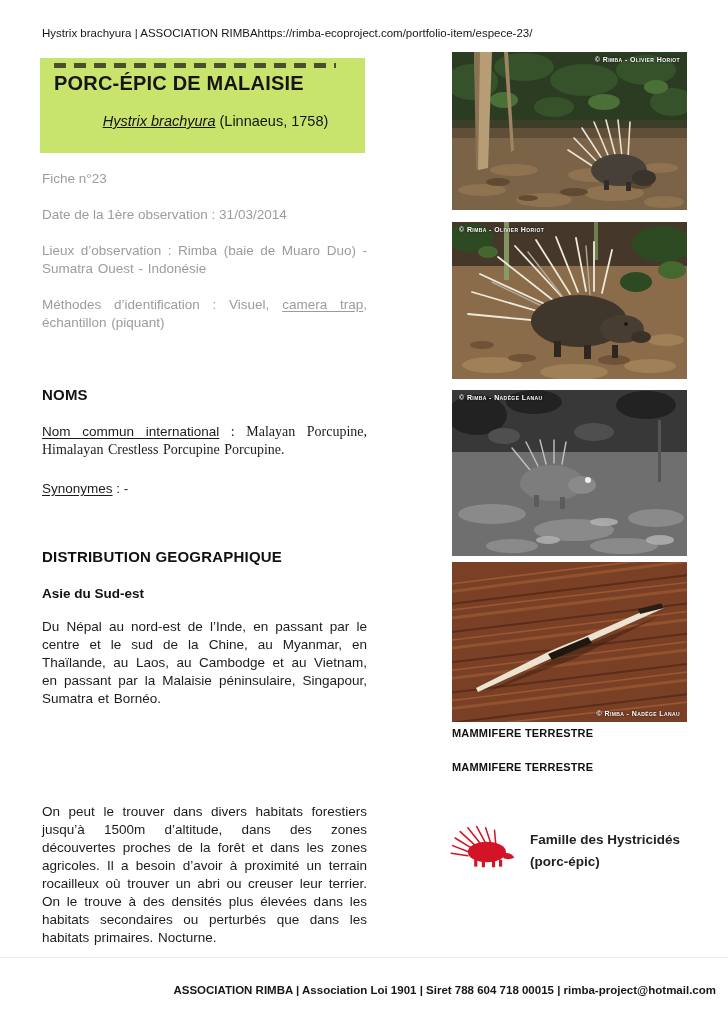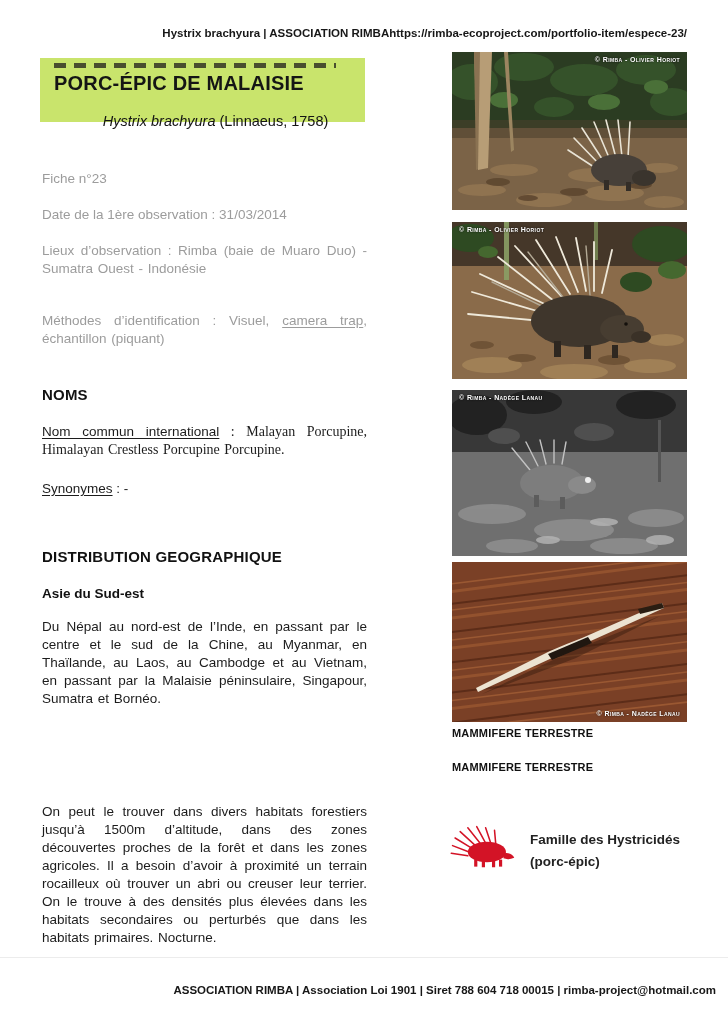--- a/index.html
+++ b/index.html
@@ -3,33 +3,33 @@
 <meta charset="utf-8">
 <style>
   * { margin:0; padding:0; box-sizing:border-box; }
   html,body { background:#ffffff; }
   #page {
     position:relative; width:728px; height:1030px; background:#ffffff;
     font-family:"Liberation Sans", sans-serif; color:#1c1c1c; overflow:hidden;
   }
   
   .hdr { position:absolute; top:27px; left:42px; right:41px; display:flex;
-         justify-content:flex-end; font-size:11.5px; font-weight:700; color:#171717; }
+         justify-content:flex-start; font-size:11.5px; font-weight:400; color:#171717; }
   .footer-rule { position:absolute; top:957px; left:0; right:0; height:1px; background:#ececec; }
   .ftr { position:absolute; top:984px; left:0; right:12px; text-align:right;
          font-size:11.5px; font-weight:700; color:#171717; }
   
-  .title-box { position:absolute; top:58px; left:40px; width:325px; height:64px;
+  .title-box { position:absolute; top:58px; left:40px; width:325px; height:95px;
                background:#c9e46c; padding:3px 14px 0 14px; }
   .clipped { height:5px; width:282px; margin-top:2px; opacity:.8;
              background:repeating-linear-gradient(90deg,#2a291f 0 12px, rgba(0,0,0,0) 12px 20px),
                         repeating-linear-gradient(90deg, rgba(0,0,0,0) 0 35px, #c9e46c 35px 41px); }
   .title-box h1 { font-size:20px; line-height:24px; font-weight:700; color:#151515; letter-spacing:.2px; margin-top:3px; }
   .subtitle { margin-top:18px; text-align:center; padding-left:26px; font-size:14.5px; color:#141414; }
-  .subtitle i { font-style:italic; }
+  .subtitle i { font-style:italic;text-decoration:underline; }
   
   p.tb, h2.tb, h3.tb { position:absolute; left:42px; width:325px; }
   .txt { font-size:13.5px; line-height:18px; }
   .just { text-align:justify; text-align-last:left; word-spacing:1px; }
   .gray { color:#9c9c9c; }
   .b { font-weight:400; }
   .u { text-decoration:underline; text-underline-offset:2px; }
   h2.tb { font-size:15px; font-weight:700; color:#111; letter-spacing:.2px; }
   h3.tb { font-size:13.5px; font-weight:700; color:#111; }
   .serif { font-family:"Liberation Serif", serif; font-size:14px; }
@@ -63,21 +63,21 @@
     <h1>PORC-ÉPIC DE MALAISIE</h1>
     <div class="subtitle"><i>Hystrix brachyura</i><span> (Linnaeus, 1758)</span></div>
   </div>
 
   <p class="tb txt gray b" style="top:170px">Fiche n°23</p>
 
   <p class="tb txt gray" style="top:206px"><span class="b">Date de la 1ère observation :</span><span> 31/03/2014</span></p>
 
   <p class="tb txt gray just" style="top:242px"><span class="b">Lieux d’observation :</span><span> Rimba (baie de Muaro Duo) - Sumatra Ouest - Indonésie</span></p>
 
-  <p class="tb txt gray just" style="top:312px"><span class="b">Méthodes d’identification :</span><span> Visuel, </span><a class="link">camera trap</a><span>, échantillon (piquant)</span></p>
+  <p class="tb txt gray just" style="top:296px"><span class="b">Méthodes d’identification :</span><span> Visuel, </span><a class="link">camera trap</a><span>, échantillon (piquant)</span></p>
 
   <h2 class="tb" style="top:386px">NOMS</h2>
   <p class="tb txt just" style="top:423px"><span class="u">Nom commun international</span><span class="serif"> : Malayan Porcupine, Himalayan Crestless Porcupine Porcupine.</span></p>
   <p class="tb txt" style="top:480px"><span class="u">Synonymes</span><span> : -</span></p>
 
   <h2 class="tb" style="top:548px">DISTRIBUTION GEOGRAPHIQUE</h2>
   <h3 class="tb" style="top:586px">Asie du Sud-est</h3>
   <p class="tb txt just" style="top:618px">Du Népal au nord-est de l’Inde, en passant par le centre et le sud de la Chine, au Myanmar, en Thaïlande, au Laos, au Cambodge et au Vietnam, en passant par la Malaisie péninsulaire, Singapour, Sumatra et Bornéo.</p>
 
   <p class="tb txt just" style="top:803px">On peut le trouver dans divers habitats forestiers jusqu’à 1500m d’altitude, dans des zones découvertes proches de la forêt et dans les zones agricoles. Il a besoin d’avoir à proximité un terrain rocailleux où trouver un abri ou creuser leur terrier. On le trouve à des densités plus élevées dans les habitats secondaires ou perturbés que dans les habitats primaires. Nocturne.</p>

